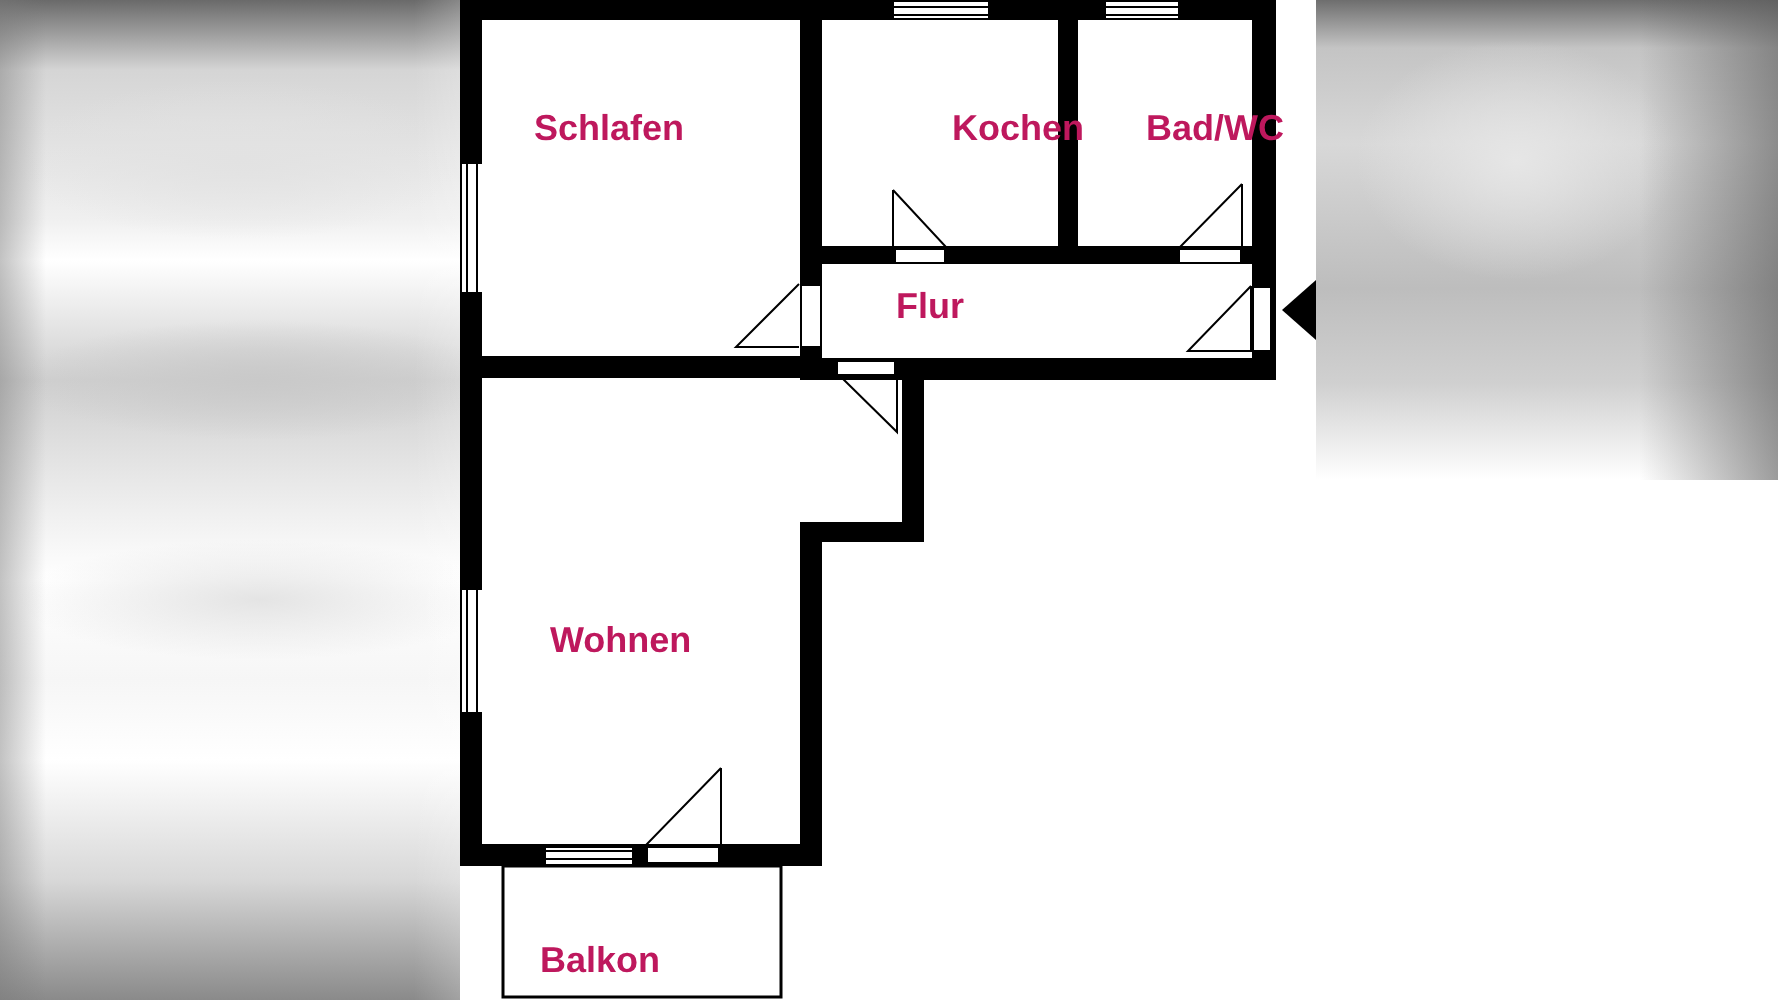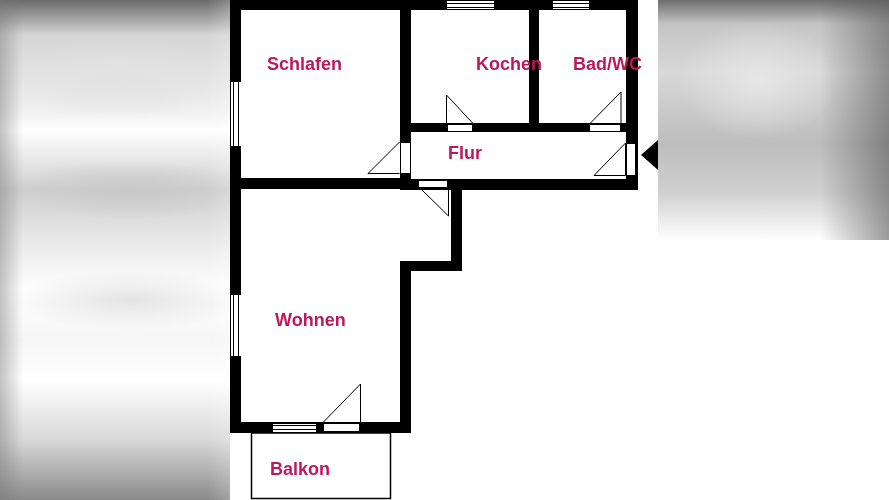--- a/index.html
+++ b/index.html
@@ -127,14 +127,14 @@
     <rect x="251.5" y="433" width="139" height="65.5" fill="#fff" stroke="#000" stroke-width="1.5"></rect>
 
     <polygon points="641,155 658,140 658,170" fill="#000"></polygon>
   </svg>
 
   <span class="room-label" style="left:267px; top:55px;">Schlafen</span>
   <span class="room-label" style="left:428px; top:55px;margin-left:48px;">Kochen</span>
   <span class="room-label" style="left:545px; top:55px;margin-left:28px;">Bad/WC</span>
   <span class="room-label" style="left:448px; top:144px;text-align:right;">Flur</span>
   <span class="room-label" style="left:275px; top:291px;margin-top:20px;">Wohnen</span>
-  <span class="room-label" style="left:270px; top:460px;">Balkon</span>
+  <span class="room-label" style="left:270px; top:471px;">Balkon</span>
 </div>
 
 </body></html>

